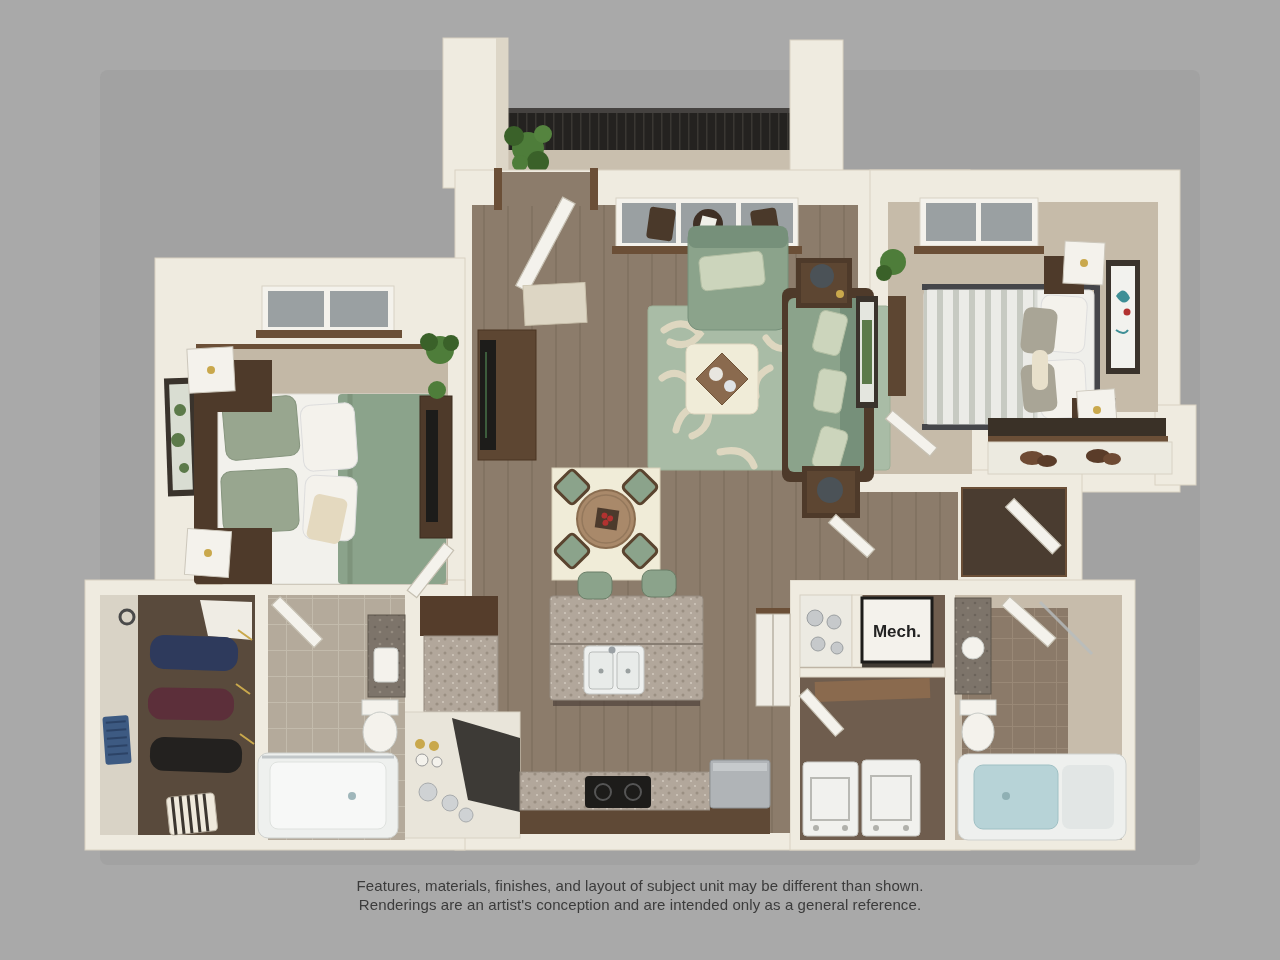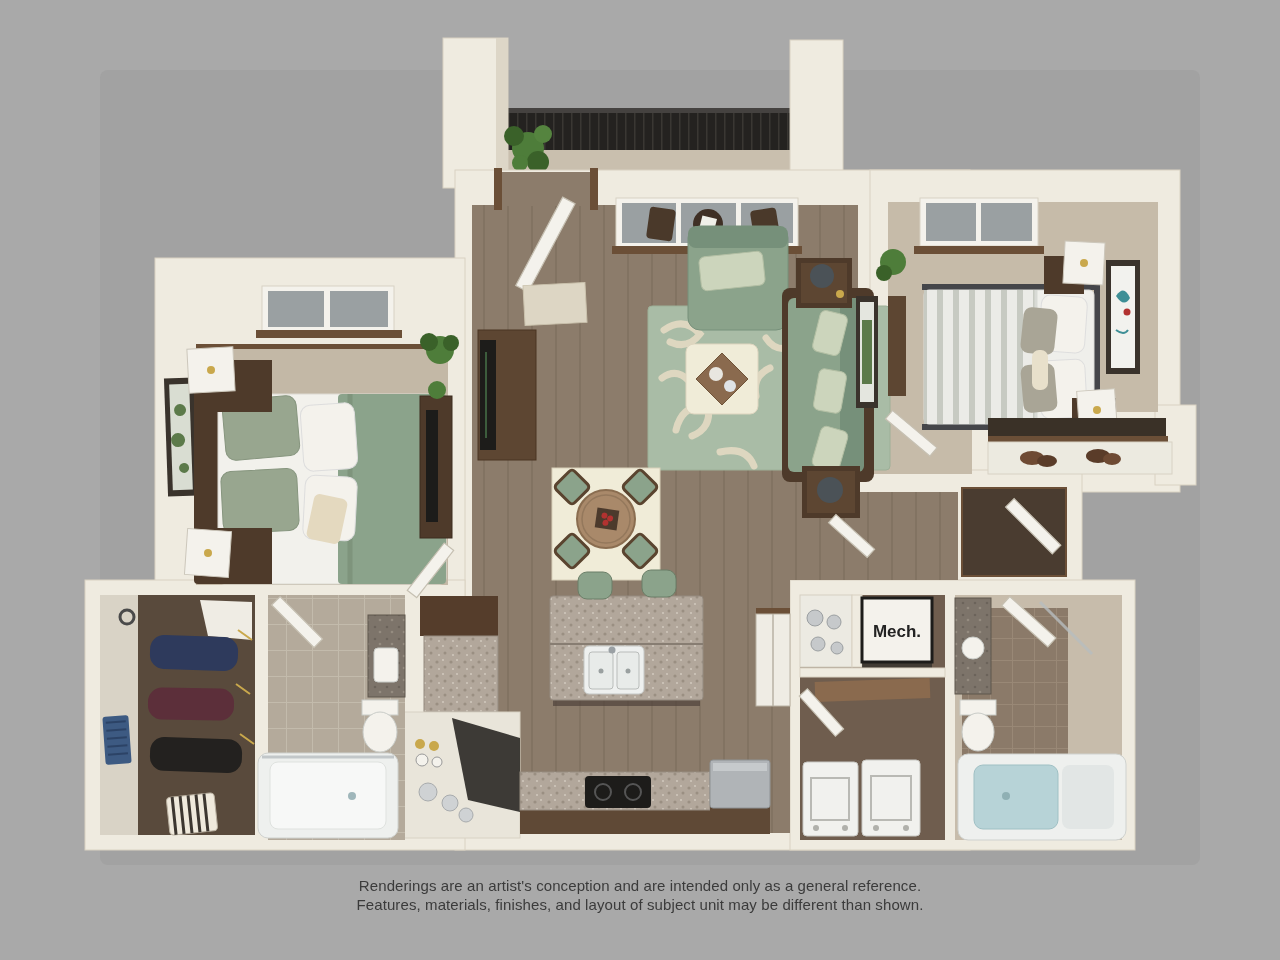--- a/index.html
+++ b/index.html
@@ -452,16 +452,16 @@
     <g>
       <rect x="958" y="754" width="168" height="86" rx="10" fill="#eef0ee" stroke="#cfd2cf"></rect>
       <rect x="974" y="765" width="84" height="64" rx="9" style="fill:var(--tubBlue)" stroke="#9fc0c4"></rect>
       <rect x="1062" y="765" width="52" height="64" rx="8" fill="#e2e6e5"></rect>
       <circle cx="1006" cy="796" r="4" fill="#8fb0b4"></circle>
     </g>
   </g>
 </svg>
 
 <div class="disclaimer">
+  <div>Features, materials, finishes, and layout of subject unit may be different than shown.</div>
   <div>Renderings are an artist's conception and are intended only as a general reference.</div>
-  <div>Features, materials, finishes, and layout of subject unit may be different than shown.</div>
 </div>
 </div>
 
 </body></html>

